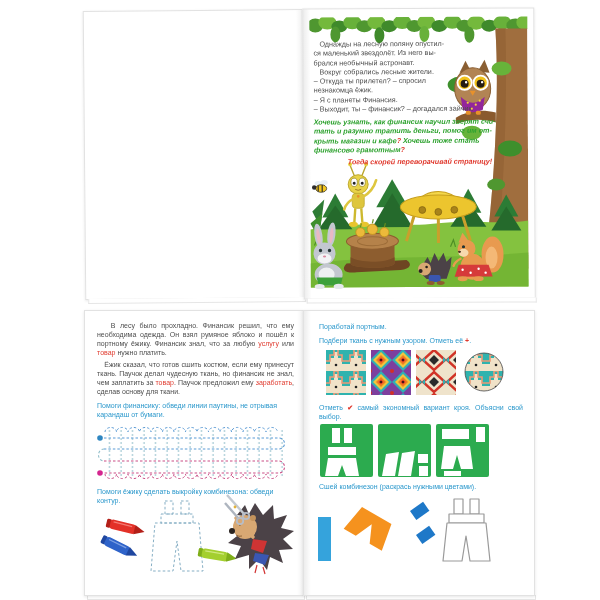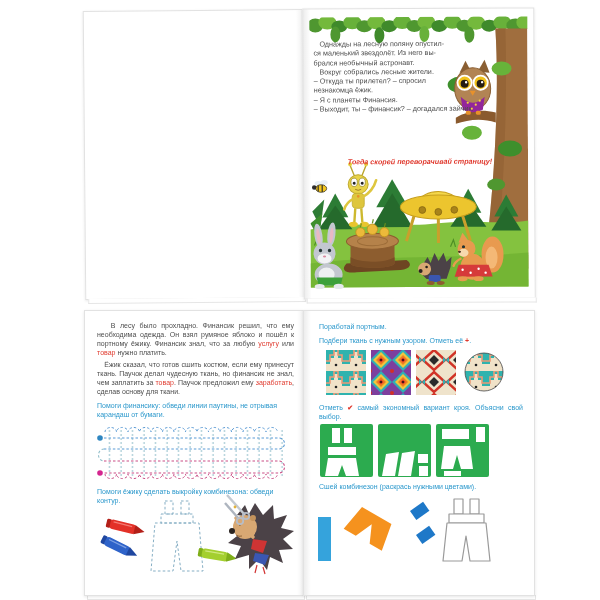--- a/index.html
+++ b/index.html
@@ -218,20 +218,24 @@
   </svg>
 
   <div class="story-text">&nbsp;&nbsp;&nbsp;Однажды на лесную поляну опустил-
 ся маленький звездолёт. Из него вы-
 брался необычный астронавт.
 &nbsp;&nbsp;&nbsp;Вокруг собрались лесные жители.
 – Откуда ты прилетел? – спросил
 незнакомца ёжик.
 – Я с планеты Финансия.
 – Выходит, ты – финансик? – догадался зайчик.</div>
+  <div class="invite-text"><span>Хочешь узнать, как финансик научил зверят счи-
+тать и разумно тратить деньги, помог им от-
+крыть магазин и кафе</span><span class="seg-red">?</span><span> Хочешь тоже стать
+финансово грамотным</span><span class="seg-red">?</span></div>
   <div class="cta-text">Тогда скорей переворачивай страницу!</div>
 </div>
 
 <div class="page" style="left:84px;top:310px;width:218px;height:284px;">
   <div class="spine-shadow-r"></div>
 
   <div class="body-col">
     <p><span>&nbsp;&nbsp;&nbsp;В лесу было прохладно. Финансик решил, что ему необходима одежда. Он взял румяное яблоко и пошёл к портному ёжику. Финансик знал, что за любую </span><span class="seg-red">услугу</span><span> или </span><span class="seg-red">товар</span><span> нужно платить.</span></p>
     <p><span>&nbsp;&nbsp;&nbsp;Ёжик сказал, что готов сшить костюм, если ему принесут ткань. Паучок делал чудесную ткань, но финансик не знал, чем заплатить за </span><span class="seg-red">товар</span><span>. Паучок предложил ему </span><span class="seg-red">заработать</span><span>, сделав основу для ткани.</span></p>
     <div class="task-text" style="margin-top:5px;">Помоги финансику: обведи линии паутины, не отрывая карандаш от бумаги.</div>

